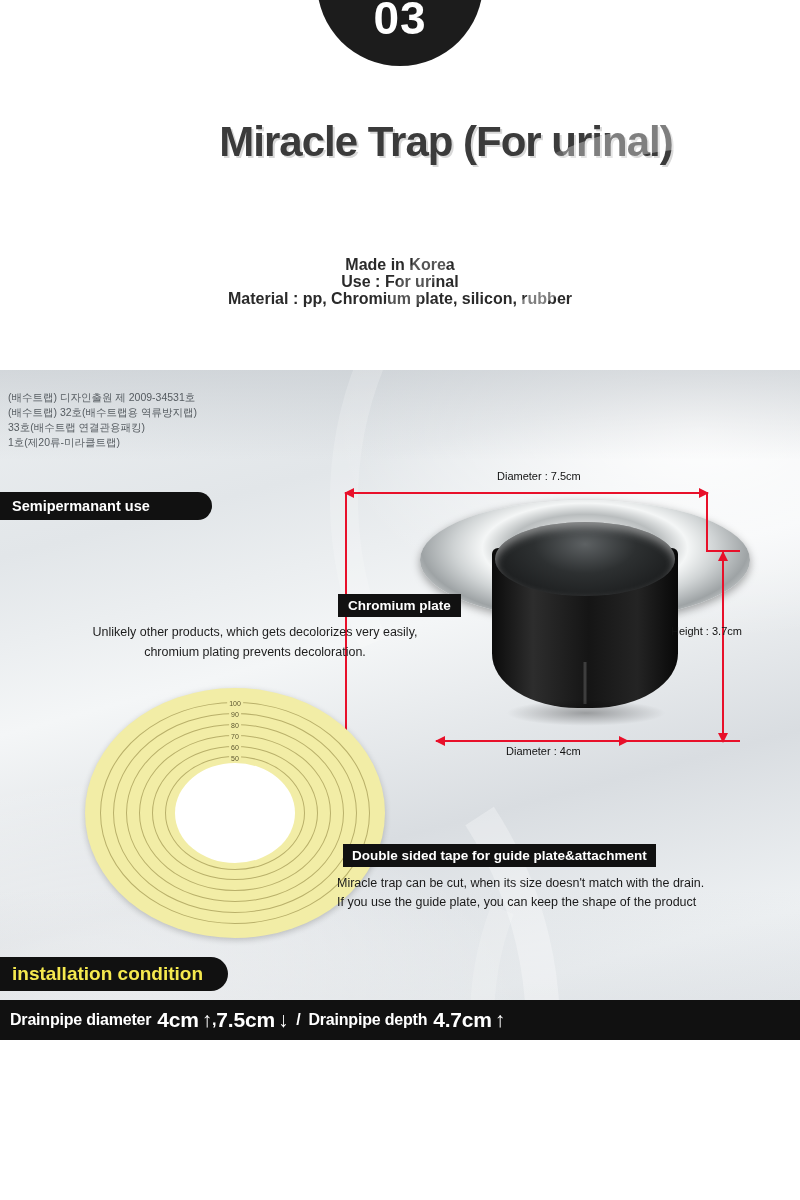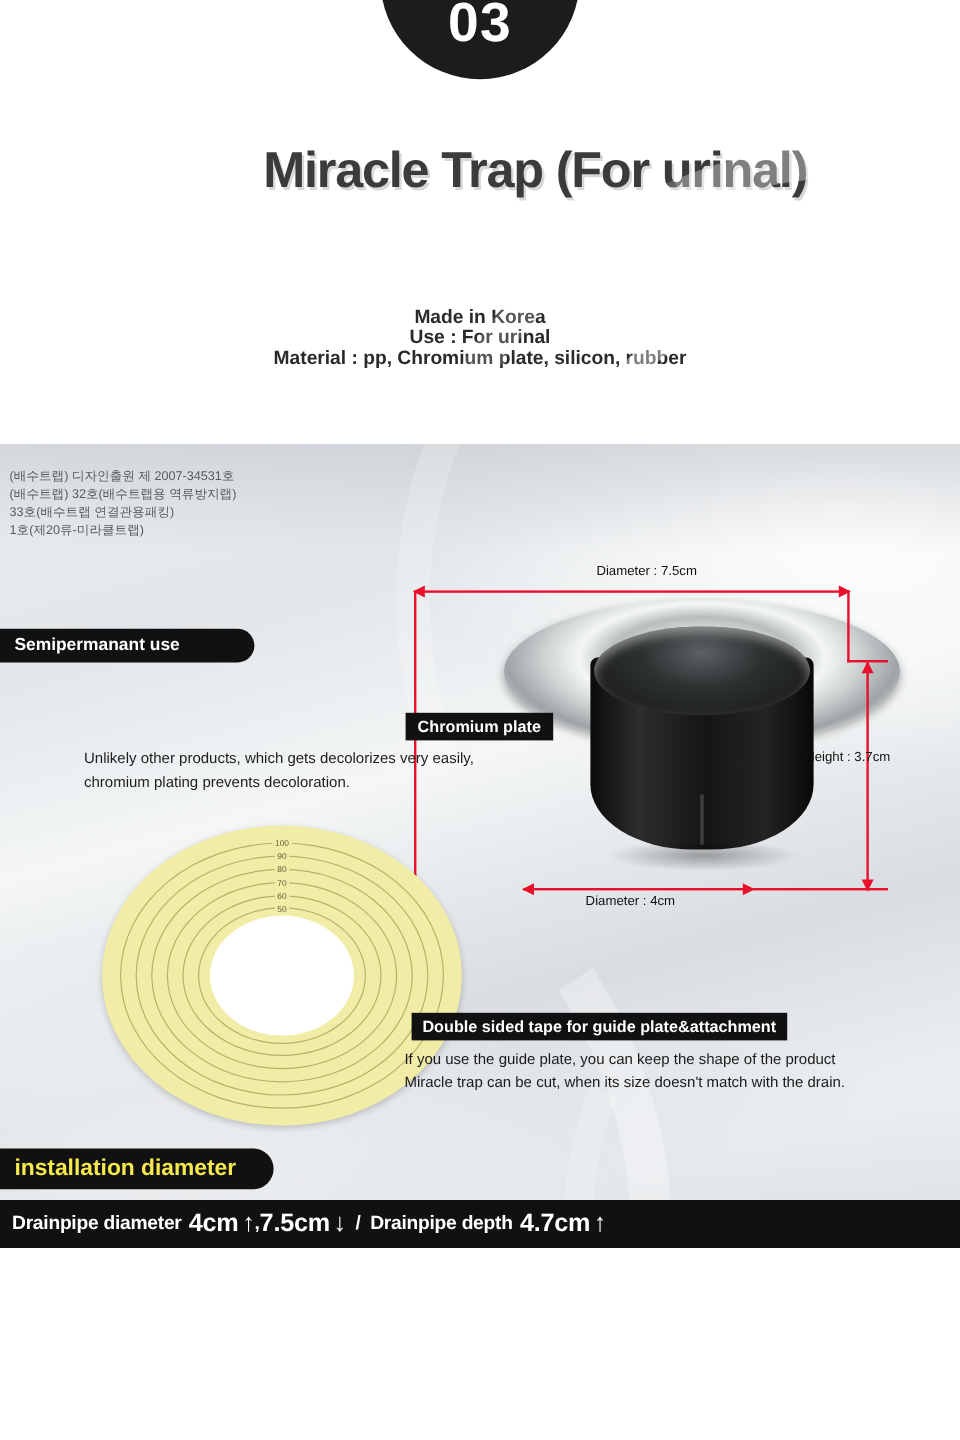--- a/index.html
+++ b/index.html
@@ -108,21 +108,20 @@
     font-weight: bold;
     display: flex;
     align-items: center;
   }
   .tag-semip {
     left: 0; top: 122px;
     width: 212px; height: 28px;
     border-radius: 0 14px 14px 0;
     padding-left: 12px;
     font-size: 14.5px;
-    margin-top: 32px;
   }
   .tag-block {
     left: 0; top: 158px;
     width: 216px; height: 28px;
     border-radius: 0 14px 14px 0;
     padding-left: 12px;
     font-size: 14.5px;
   }
   .tag-chrome {
     left: 290px; top: 224px;
@@ -143,20 +142,21 @@
     border-radius: 0 17px 17px 0;
     padding-left: 12px;
     font-size: 19px;
     color: #f5e94e;
   }
 
   .chrome-desc {
     position: absolute;
     left: 70px; top: 252px;
     width: 370px;
+    text-align: center;
     font-size: 12.5px;
     color: #1d1d1d;
     line-height: 20px;
     font-weight: 500;
   }
   .tape-desc {
     position: absolute;
     left: 337px; top: 504px;
     width: 440px;
     font-size: 12.5px;
@@ -315,21 +315,21 @@
 </div>
 
 <div class="panel">
   <div class="shade1"></div>
   <div class="shade2"></div>
   <div class="swirl s1"></div>
   <div class="swirl s2"></div>
   <div class="swirl s3"></div>
   <div class="swirl s4"></div>
 
-  <div class="patent">(배수트랩) 디자인출원 제 2007-34531호
+  <div class="patent">(배수트랩) 디자인출원 제 2009-34531호
 (배수트랩) 32호(배수트랩용 역류방지랩)
 33호(배수트랩 연결관용패킹)
 1호(제20류-미라클트랩)</div>
 
   <div class="tag tag-semip">
     <span>Semipermanant use</span>
   </div>
 
   <div class="product">
     <div class="flange"></div>
@@ -342,21 +342,21 @@
   <div class="arrow-h" style="left:345px; top:122px; width:363px;"></div>
   <div class="tick" style="left:345px; top:122px; width:2px; height:248px;"></div>
   <div class="tick" style="left:706px; top:122px; width:2px; height:60px;"></div>
 
   <div class="arrow-v" style="left:722px; top:182px; height:190px;"></div>
   <div class="tick" style="left:706px; top:180px; width:34px; height:2px;"></div>
   <div class="tick" style="left:628px; top:370px; width:112px; height:2px;"></div>
   <div class="dim-label" style="left:638px; top:255px;margin-left:33px;">Height : 3.7cm</div>
 
   <div class="arrow-h" style="left:436px; top:370px; width:192px;"></div>
-  <div class="dim-label" style="left:488px; top:375px;">Diameter : 4cm</div>
+  <div class="dim-label" style="left:506px; top:375px;">Diameter : 4cm</div>
 
   <div class="tag tag-chrome">
     <span>Chromium plate</span>
   </div>
   <div class="chrome-desc">
     <div>Unlikely other products, which gets decolorizes very easily,</div>
     <div>chromium plating prevents decoloration.</div>
   </div>
 
   <div class="guide">
@@ -373,26 +373,26 @@
     <div class="ring-label" style="top:34px;">80</div>
     <div class="ring-label" style="top:45px;">70</div>
     <div class="ring-label" style="top:56px;">60</div>
     <div class="ring-label" style="top:67px;">50</div>
   </div>
 
   <div class="tag tag-tape">
     <span>Double sided tape for guide plate&amp;attachment</span>
   </div>
   <div class="tape-desc">
+    <div>Miracle trap can be cut, when its size doesn't match with the drain.</div>
     <div>If you use the guide plate, you can keep the shape of the product</div>
-    <div>Miracle trap can be cut, when its size doesn't match with the drain.</div>
   </div>
 
   <div class="tag tag-install">
-    <span>installation diameter</span>
+    <span>installation condition</span>
   </div>
 </div>
 
 <div class="bottom-bar">
   <span>Drainpipe diameter</span>
   <span class="big" style="padding-left:6px;">4cm</span>
   <span class="big" style="padding-left:3px;">↑</span>
   <span> , </span>
   <span class="big">7.5cm</span>
   <span class="big" style="padding-left:3px;">↓</span>

